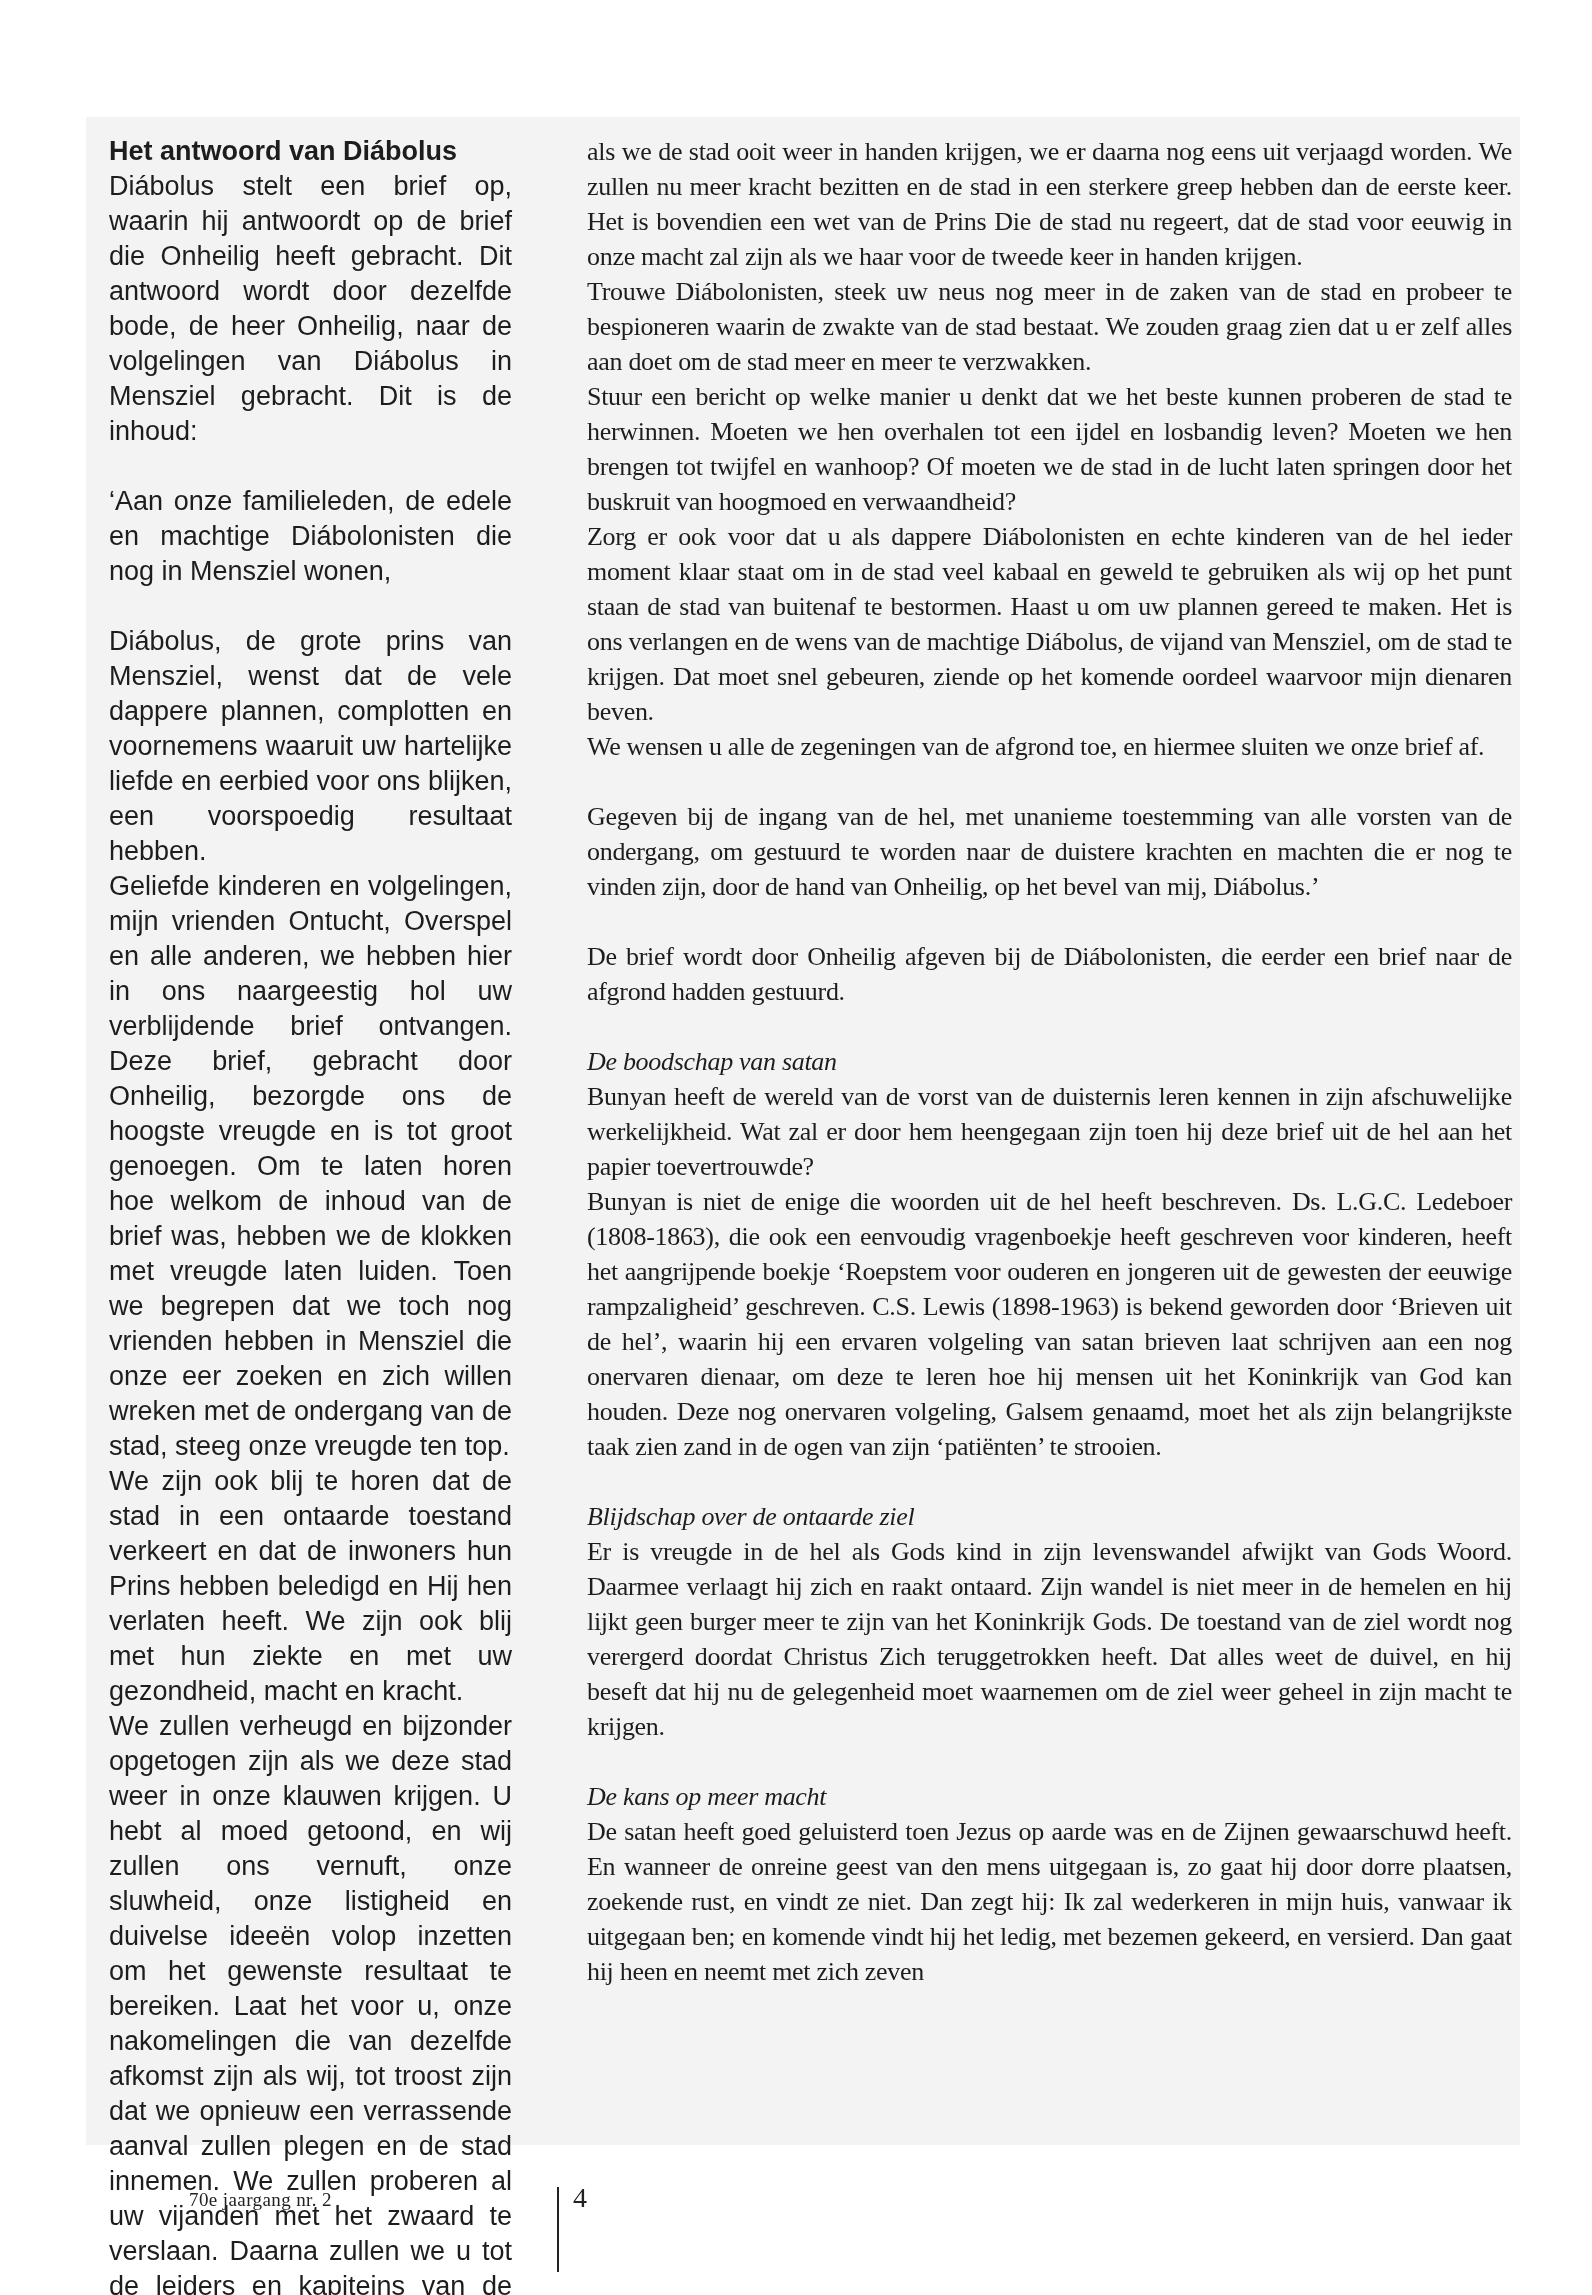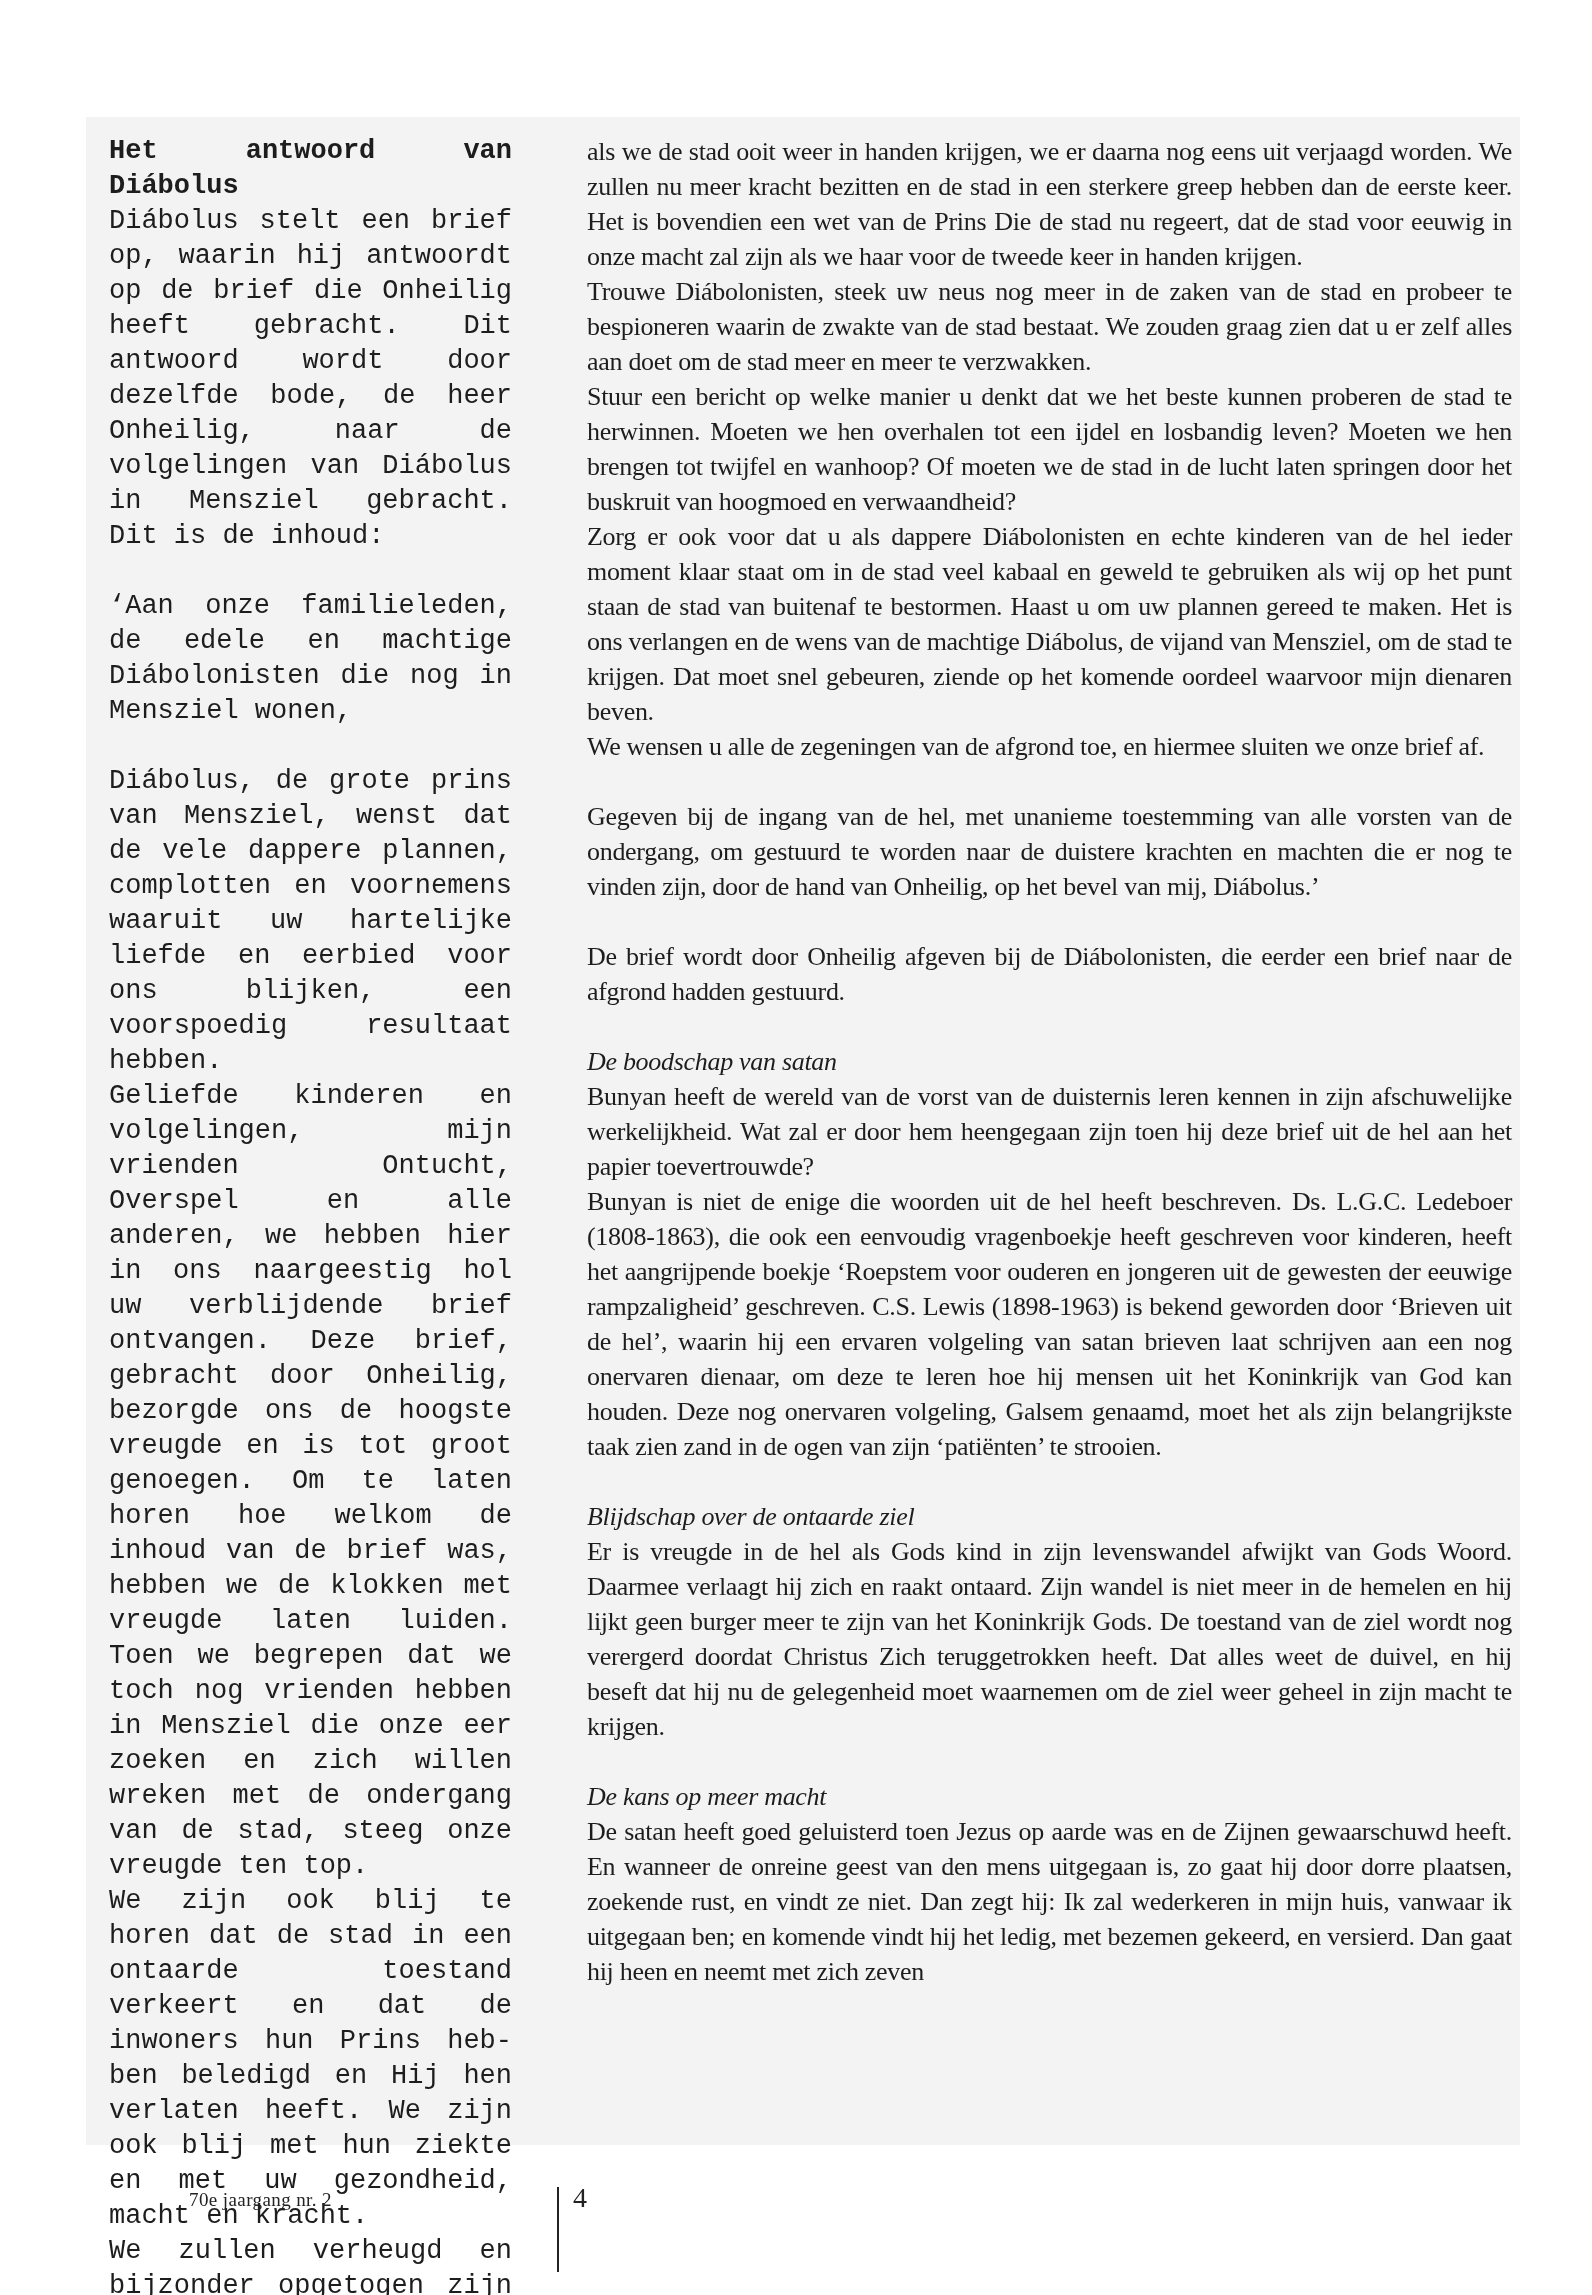--- a/index.html
+++ b/index.html
@@ -9,21 +9,21 @@
     background: #f3f3f3;
   }
   .col {
     position: absolute; top: 17.3px;
     font-family: "DejaVu Serif", "Liberation Serif", serif;
     color: #1d1d1d;
     font-size: 26px; line-height: 35px;
   }
   .col p { margin: 0; }
   .col-left { left: 23px; width: 403px; text-align: justify; hyphens: manual; }
-  .col-left p { font-family: Liberation Mono, monospace; font-size: 27px; }
+  .col-left p { font-family: Liberation Sans, sans-serif; font-size: 27px; }
   .col-right { left: 501px; width: 925px; }
   .col-right p { font-family: "Liberation Serif", serif; font-size: 26px; text-align: justify; letter-spacing: -0.3px; }
   .gap { height: 35px; }
   .head-bold { font-weight: bold; }
   .head-italic { font-style: italic; }
   .it { }
   .footer {
     position: absolute; top: 2187px; left: 16px; width: 1387px; height: 86px;
     font-family: Liberation Serif, serif; color: #222;
   }

